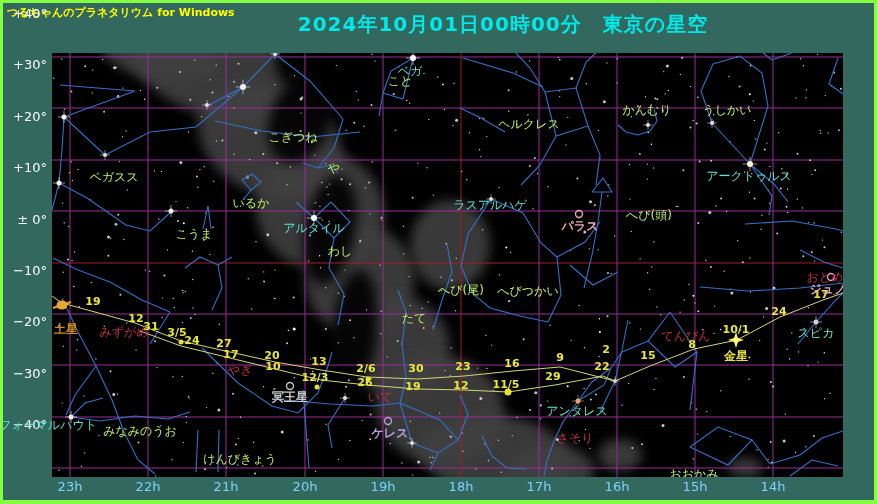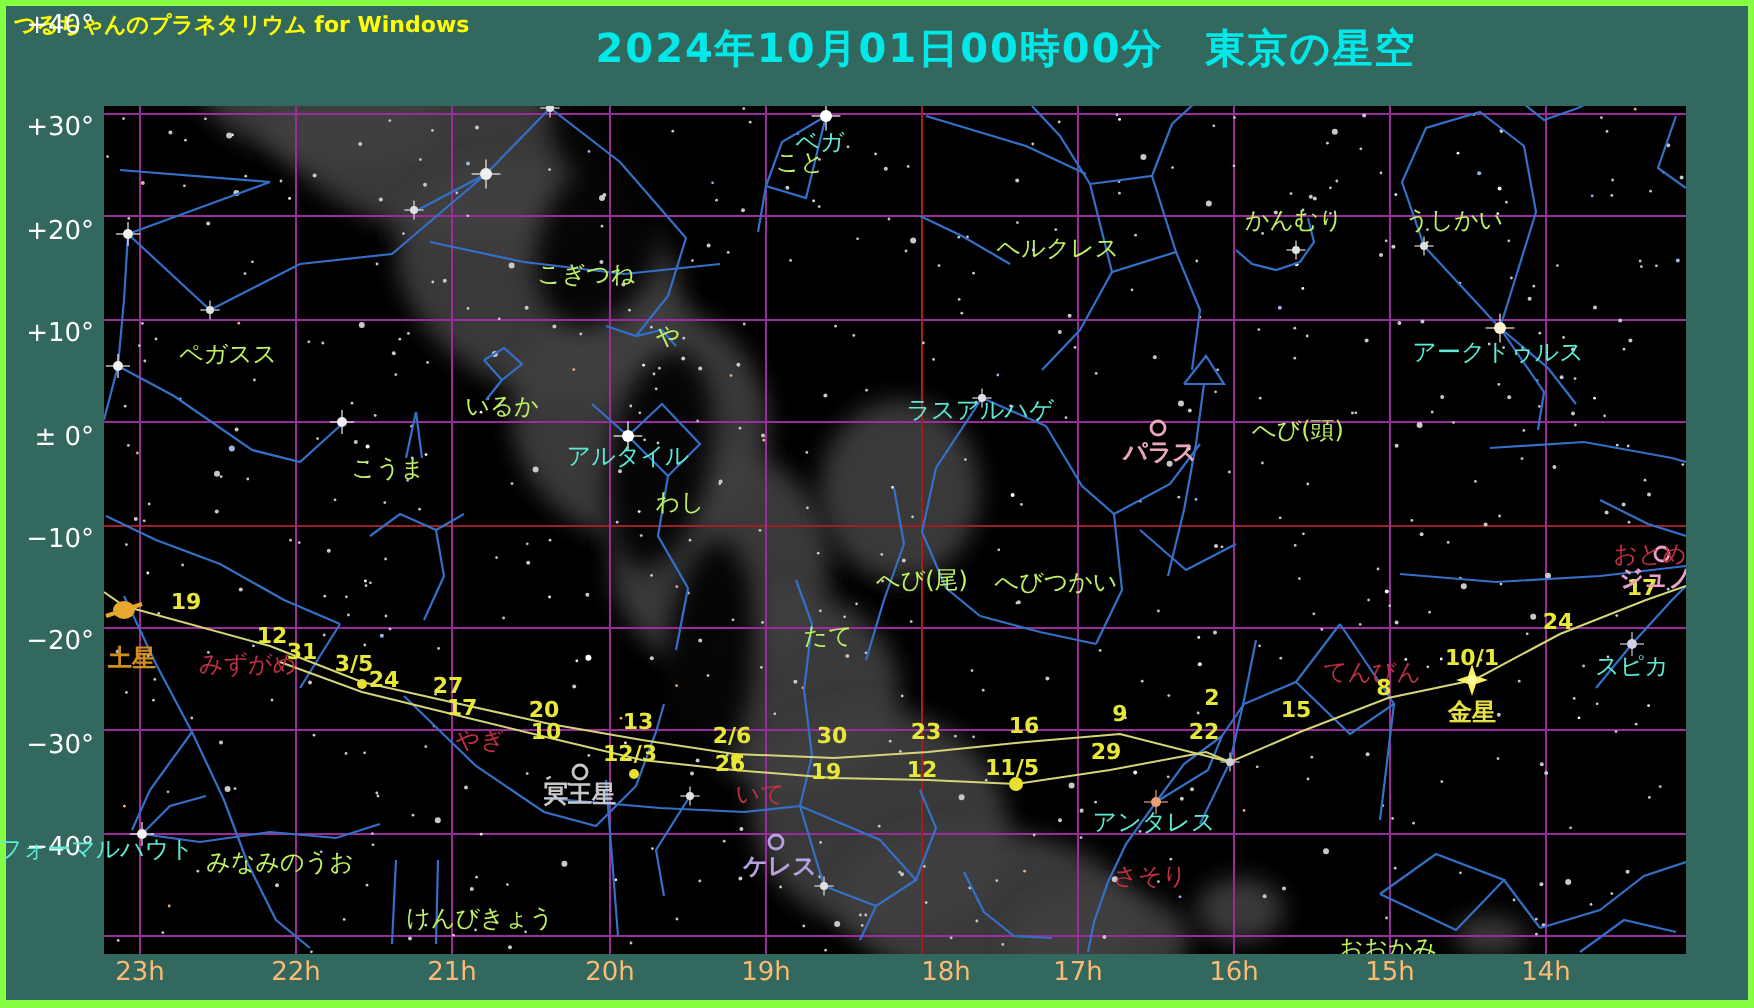--- a/index.html
+++ b/index.html
@@ -5,21 +5,21 @@
   html,body{margin:0;padding:0;background:#222;}
   .screen{position:relative;width:877px;height:504px;background:#84FF42;overflow:hidden;
           font-family:"DejaVu Sans",sans-serif;}
   .inner{position:absolute;left:3px;top:3px;width:871px;height:497px;background:#33685F;}
   .app-title{position:absolute;left:4px;top:2px;font-size:11px;font-weight:bold;color:#FFFF00;white-space:nowrap;}
   .main-title{position:absolute;left:160px;top:8px;width:680px;text-align:center;font-size:20px;
               font-weight:bold;color:#00E8E8;letter-spacing:1px;white-space:nowrap;}
   .chart{position:absolute;left:49px;top:50px;width:791px;height:424px;background:#000;overflow:hidden;}
   .chart svg{position:absolute;left:0;top:0;}
   .dec-label{position:absolute;width:44px;text-align:right;color:#FFF;font-size:13px;transform:translateY(-53px);white-space:nowrap;}
-  .ra-label{position:absolute;color:#fdba74;font-size:13px;transform:translateX(-50%);top:476px;white-space:nowrap;}
+  .ra-label{position:absolute;color:#7dd3fc;font-size:13px;transform:translateX(-50%);top:476px;white-space:nowrap;}
   .sky-label{position:absolute;font-size:12px;white-space:nowrap;transform:translate(-50%,-50%);line-height:1;}
   .lbl-const{color:#bef264;}
   .lbl-zodiac{color:#C03044;}
   .lbl-star{color:#5eead4;}
   .lbl-date{color:#E8E838;font-size:11px;font-weight:bold;}
   .lbl-planet{font-weight:bold;}
   .overlay-label{position:absolute;font-size:12px;white-space:nowrap;transform:translate(-50%,-50%);}
 </style>
 </head>
 <body>
@@ -39,21 +39,21 @@
         <div class="dec-label" style="left: 0px; top: 318px; transform: translateY(-50%);">−20°</div>
         <div class="dec-label" style="left: 0px; top: 370px; transform: translateY(-50%);">−30°</div>
         <div class="dec-label" style="left: 0px; top: 421px; transform: translateY(-50%);">−40°</div>
       </div>
     <div id="ra-axis">
         <div class="ra-label" style="left: 67px;">23h</div>
         <div class="ra-label" style="left: 145px; text-align: center;">22h</div>
         <div class="ra-label" style="left: 223px;">21h</div>
         <div class="ra-label" style="left: 302px;">20h</div>
         <div class="ra-label" style="left: 380px;">19h</div>
-        <div class="ra-label" style="left: 458px; margin-left: 12px;">18h</div>
+        <div class="ra-label" style="left: 458px;">18h</div>
         <div class="ra-label" style="left: 536px;">17h</div>
         <div class="ra-label" style="left: 614px;">16h</div>
         <div class="ra-label" style="left: 692px;">15h</div>
         <div class="ra-label" style="left: 770px;">14h</div>
       </div>
 
     <div class="chart" id="chart">
       <svg id="sky-svg" width="791" height="424" viewBox="52 53 791 424">
           <defs>
             <filter id="blur5" x="-40%" y="-40%" width="180%" height="180%">

